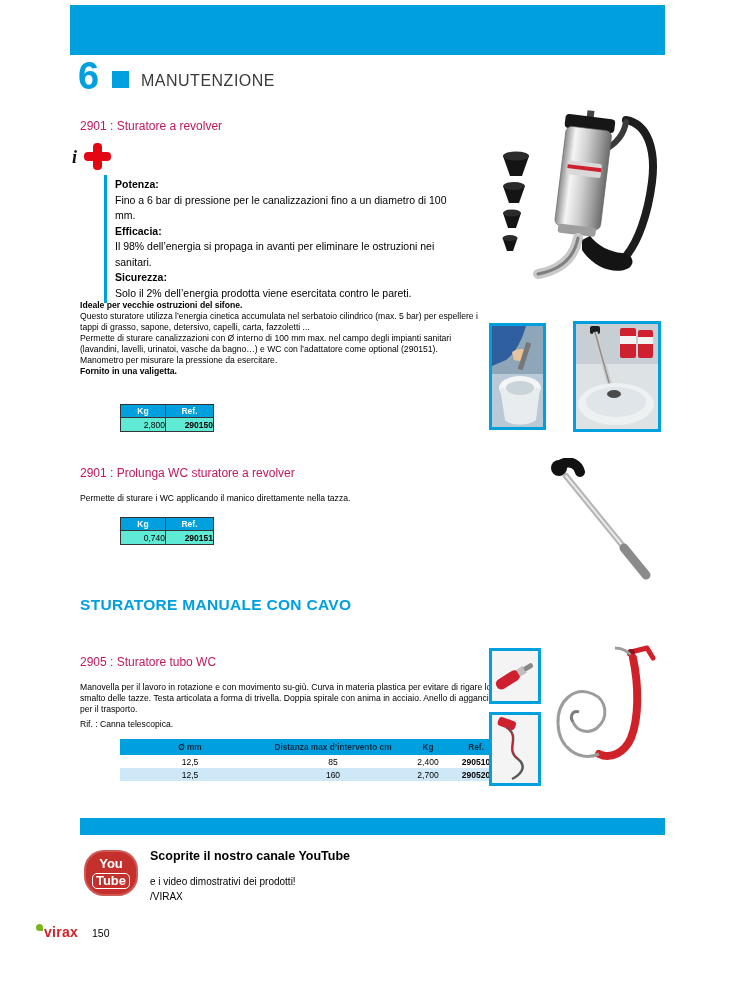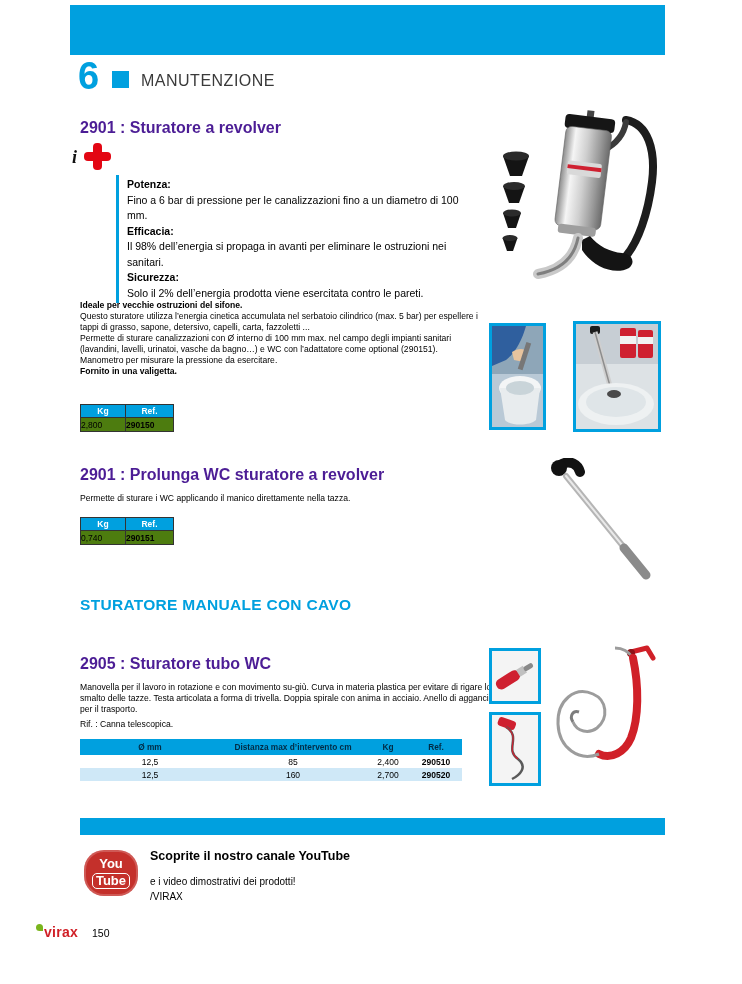--- a/index.html
+++ b/index.html
@@ -6,48 +6,48 @@
   html,body { background:#ffffff; }
   body { font-family:"Liberation Sans", sans-serif; color:#000; }
   .page { position:relative; width:742px; height:984px; background:#fff; overflow:hidden; }
 
   .topbar { position:absolute; left:70px; top:5px; width:595px; height:50px; background:#00a0df; }
 
   .chapter-num { position:absolute; left:78px; top:56px; font-size:38px; line-height:40px; font-weight:bold; color:#00a0df; }
   .chapter-square { position:absolute; left:112px; top:71px; width:17px; height:17px; background:#00a0df; }
   .chapter-title { position:absolute; left:141px; top:72px; font-size:16px; color:#3a3a3a; letter-spacing:0.5px; }
 
-  .prod-title { position:absolute; left:80px; font-size:16px; font-weight:bold; color:#4c1d95; }
+  .prod-title { position:absolute; left:80px; font-size:12px; font-weight:normal; color:#be185d; }
   .p1-title { top:119px; }
   .p2-title { top:466px; }
   .p3-title { top:655px; }
 
   .info-i { position:absolute; left:72px; top:147px; font-family:"Liberation Serif", serif; font-style:italic; font-weight:bold; font-size:18px; color:#111; }
   .plus-badge { position:absolute; left:84px; top:143px; width:27px; height:27px; }
   .plus-badge .pv { position:absolute; left:9px; top:0; width:9px; height:27px; background:#e30613; border-radius:4px; }
   .plus-badge .ph { position:absolute; left:0; top:9px; width:27px; height:9px; background:#e30613; border-radius:4px; }
 
-  .features { position:absolute; left:116px; top:175px; width:356px; border-left:3px solid #00a0df; padding:2px 0 2px 8px; }
+  .features { position:absolute; left:104px; top:175px; width:356px; border-left:3px solid #00a0df; padding:2px 0 2px 8px; }
   .feat-label { font-size:10.5px; font-weight:bold; line-height:15.5px; }
   .feat-text { font-size:10.5px; line-height:15.5px; }
 
   .desc-small { font-size:8.6px; line-height:11px; color:#000; }
   .desc1 { position:absolute; left:80px; top:300px; width:400px; }
   .desc1 .b { font-weight:bold; }
   .p2-desc { position:absolute; left:80px; top:493px; width:400px; }
   .p3-desc { position:absolute; left:80px; top:682px; width:418px; }
   .p3-ref { position:absolute; left:80px; top:719px; width:418px; }
 
-  table { border-collapse:collapse; }
+  table { border-collapse:collapse;margin-left:40px; }
   .tbl-small { position:absolute; left:80px; }
   .tbl-small-1 { top:404px; }
   .tbl-small-2 { top:517px; }
   .tbl-small th { width:45px; height:13px; background:#00a0df; color:#fff; font-size:8.5px; font-weight:bold; border:1px solid #333; text-align:center; }
   .tbl-small th.c2 { width:48px; }
-  .tbl-small td { height:14px; font-size:8.5px; border:1px solid #333; text-align:left; background:#4d7c0f; }
+  .tbl-small td { height:14px; font-size:8.5px; border:1px solid #333; text-align:right; background:#5eead4; }
   .tbl-small td.ref { font-weight:bold; }
 
   .tbl-big { position:absolute; left:80px; top:739px; width:382px; }
   .tbl-big th { height:16px; background:#00a0df; color:#002b45; font-size:8.3px; font-weight:bold; text-align:center; }
   .tbl-big td { height:13px; font-size:8.5px; text-align:center; background:#fff; }
   .tbl-big tr.alt td { background:#cfe8f7; }
   .tbl-big td.ref { font-weight:bold; }
   .tbl-big .c1 { width:140px; } .tbl-big .c2 { width:146px; } .tbl-big .c3 { width:44px; } .tbl-big .c4 { width:52px; }
 
   .img-abs { position:absolute; }

